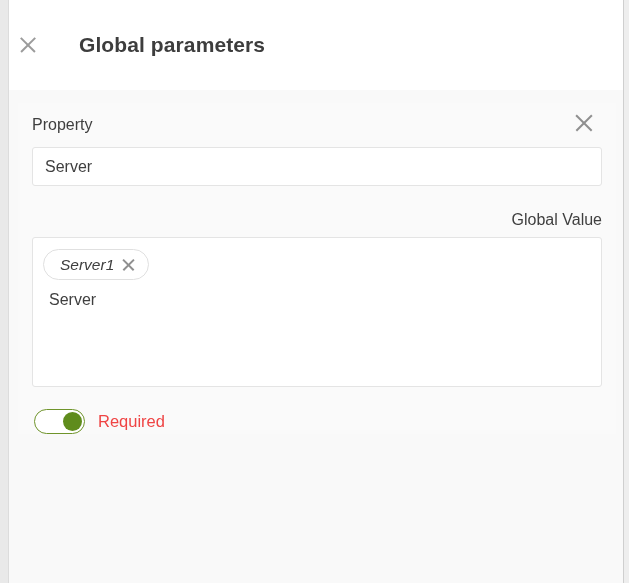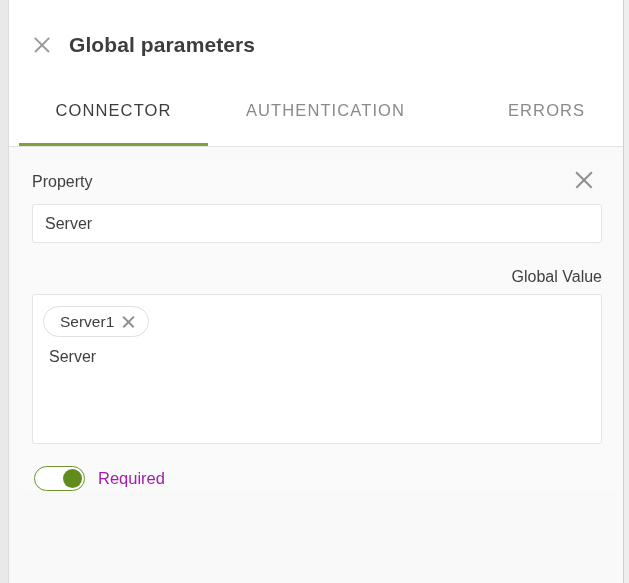--- a/index.html
+++ b/index.html
@@ -52,22 +52,23 @@
     overflow: hidden;
   }
 
   
   .panel-header {
     position: relative;
     height: 90px;
     background: #ffffff;
     display: flex;
     align-items: center;
-    padding-left: 22px;
-    box-sizing: border-box;
+    padding-left: 8px;
+    box-sizing: border-box;
+    gap: 24px;
   }
   .close-x {
     width: 22px;
     height: 22px;
     position: relative;
     flex: 0 0 auto;
     margin-right: 16px;
     cursor: pointer;
   }
   .close-x::before, .close-x::after {
@@ -210,20 +211,21 @@
     border: 1px solid #e4e4e4;
     border-radius: 3px;
     padding: 11px 10px 12px 10px;
     box-sizing: border-box;
     min-height: 150px;
   }
   .chips-row {
     display: flex;
     flex-wrap: wrap;
     gap: 8px 2px;
+    font-style: italic;
   }
   .chip {
     display: inline-flex;
     align-items: center;
     height: 29px;
     padding: 0 12px 0 16px;
     border: 1px solid #e0e0e0;
     border-radius: 16px;
     background: #ffffff;
     font-size: 15.5px;
@@ -283,50 +285,39 @@
     top: 2px;
     right: 2px;
     width: 19px;
     height: 19px;
     border-radius: 50%;
     background: #5f8c1c;
   }
   .toggle-label {
     margin-left: 13px;
     font-size: 16.5px;
-    color: #a21caf;
+    color: #ef4444;
     white-space: nowrap;
   }
 </style>
 </head>
 <body>
 
 <div id="app">
 
   <div class="edge-strip-left"></div>
   <div class="edge-strip-right"></div>
 
   <div class="panel">
 
     <div class="panel-header">
       <div class="close-x"></div>
       <div class="panel-title">Global parameters</div>
     </div>
 
-    <div class="tabs">
-      <div class="tab active" id="tab-0">
-        <span>CONNECTOR</span>
-      </div>
-      <div class="tab" id="tab-1">
-        <span>AUTHENTICATION</span>
-      </div>
-      <div class="tab" id="tab-2">
-        <span>ERRORS</span>
-      </div>
-    </div>
 
     <div class="panel-body">
 
       <div class="param-card">
 
         <div class="prop-head">
           <div class="field-label">Property</div>
           <div class="remove-x"></div>
         </div>
 

